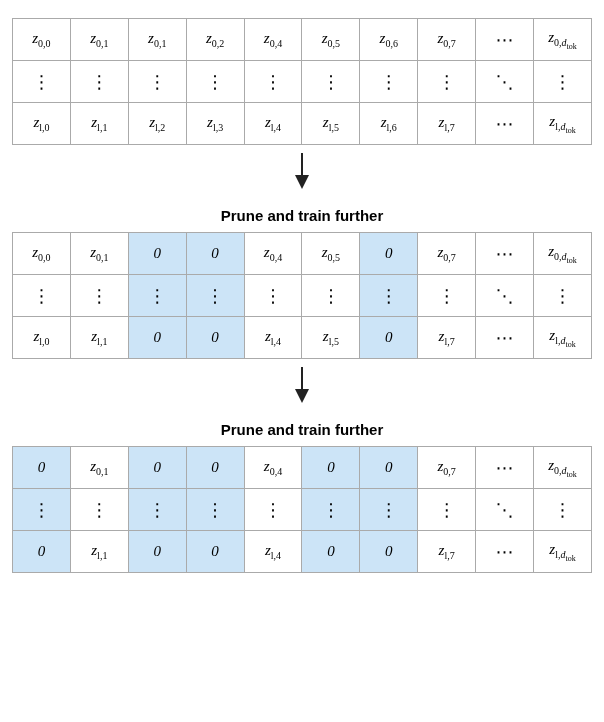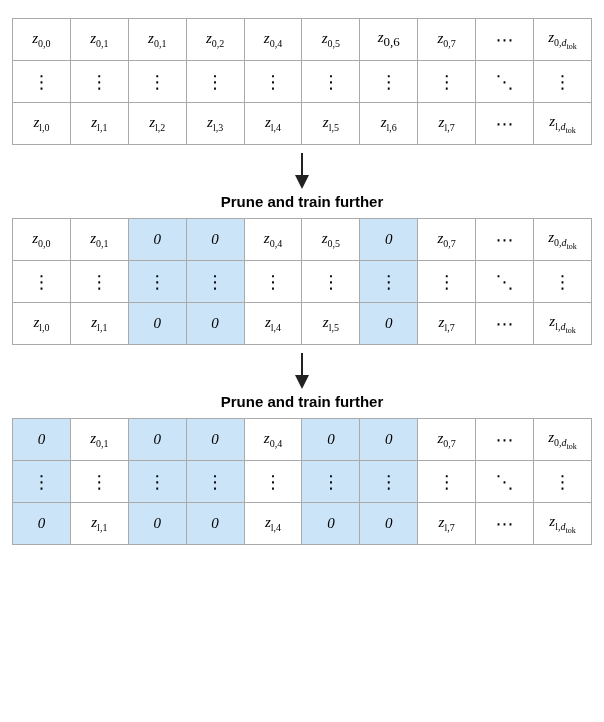--- a/index.html
+++ b/index.html
@@ -38,21 +38,21 @@
 
     .matrix-table td.blue {
       background: #cce4f7;
     }
 
     .arrow-row {
       display: flex;
       flex-direction: column;
       align-items: center;
       margin: 8px 12px;
-      gap: 4px;
+      gap: 18px;
     }
 
     .arrow-label {
       font-size: 15px;
       font-weight: bold;
       font-family: Arial, sans-serif;
     }
 
     .arrow-svg {
       display: block;
@@ -64,21 +64,21 @@
 <div class="matrix-container">
   <table class="matrix-table">
     <tbody id="tbody1">
         <tr>
           <td><span style="font-style: italic;">z</span><sub style="font-size: 10px;">0,0</sub></td>
           <td><span style="font-style: italic;">z</span><sub style="font-size: 10px;">0,1</sub></td>
           <td><span style="font-style: italic;">z</span><sub style="font-size: 10px;">0,1</sub></td>
           <td><span style="font-style: italic;">z</span><sub style="font-size: 10px;">0,2</sub></td>
           <td><span style="font-style: italic;">z</span><sub style="font-size: 10px;">0,4</sub></td>
           <td><span style="font-style: italic;">z</span><sub style="font-size: 10px;">0,5</sub></td>
-          <td><span style="font-style: italic;">z</span><sub style="font-size: 13px;">0,6</sub></td>
+          <td><span style="font-style: italic;">z</span><sub style="font-size: 10px;">0,6</sub></td>
           <td><span style="font-style: italic;">z</span><sub style="font-size: 10px;">0,7</sub></td>
           <td style="font-size: 18px;">⋯</td>
           <td><span style="font-style: italic;">z</span><sub style="font-size: 10px;">0,<i>d</i><sub style="font-size:8px">tok</sub></sub></td>
         </tr>
         <tr>
           <td style="font-size: 18px;">⋮</td>
           <td style="font-size: 18px;">⋮</td>
           <td style="font-size: 18px;">⋮</td>
           <td style="font-size: 18px;">⋮</td>
           <td style="font-size: 18px;">⋮</td>

